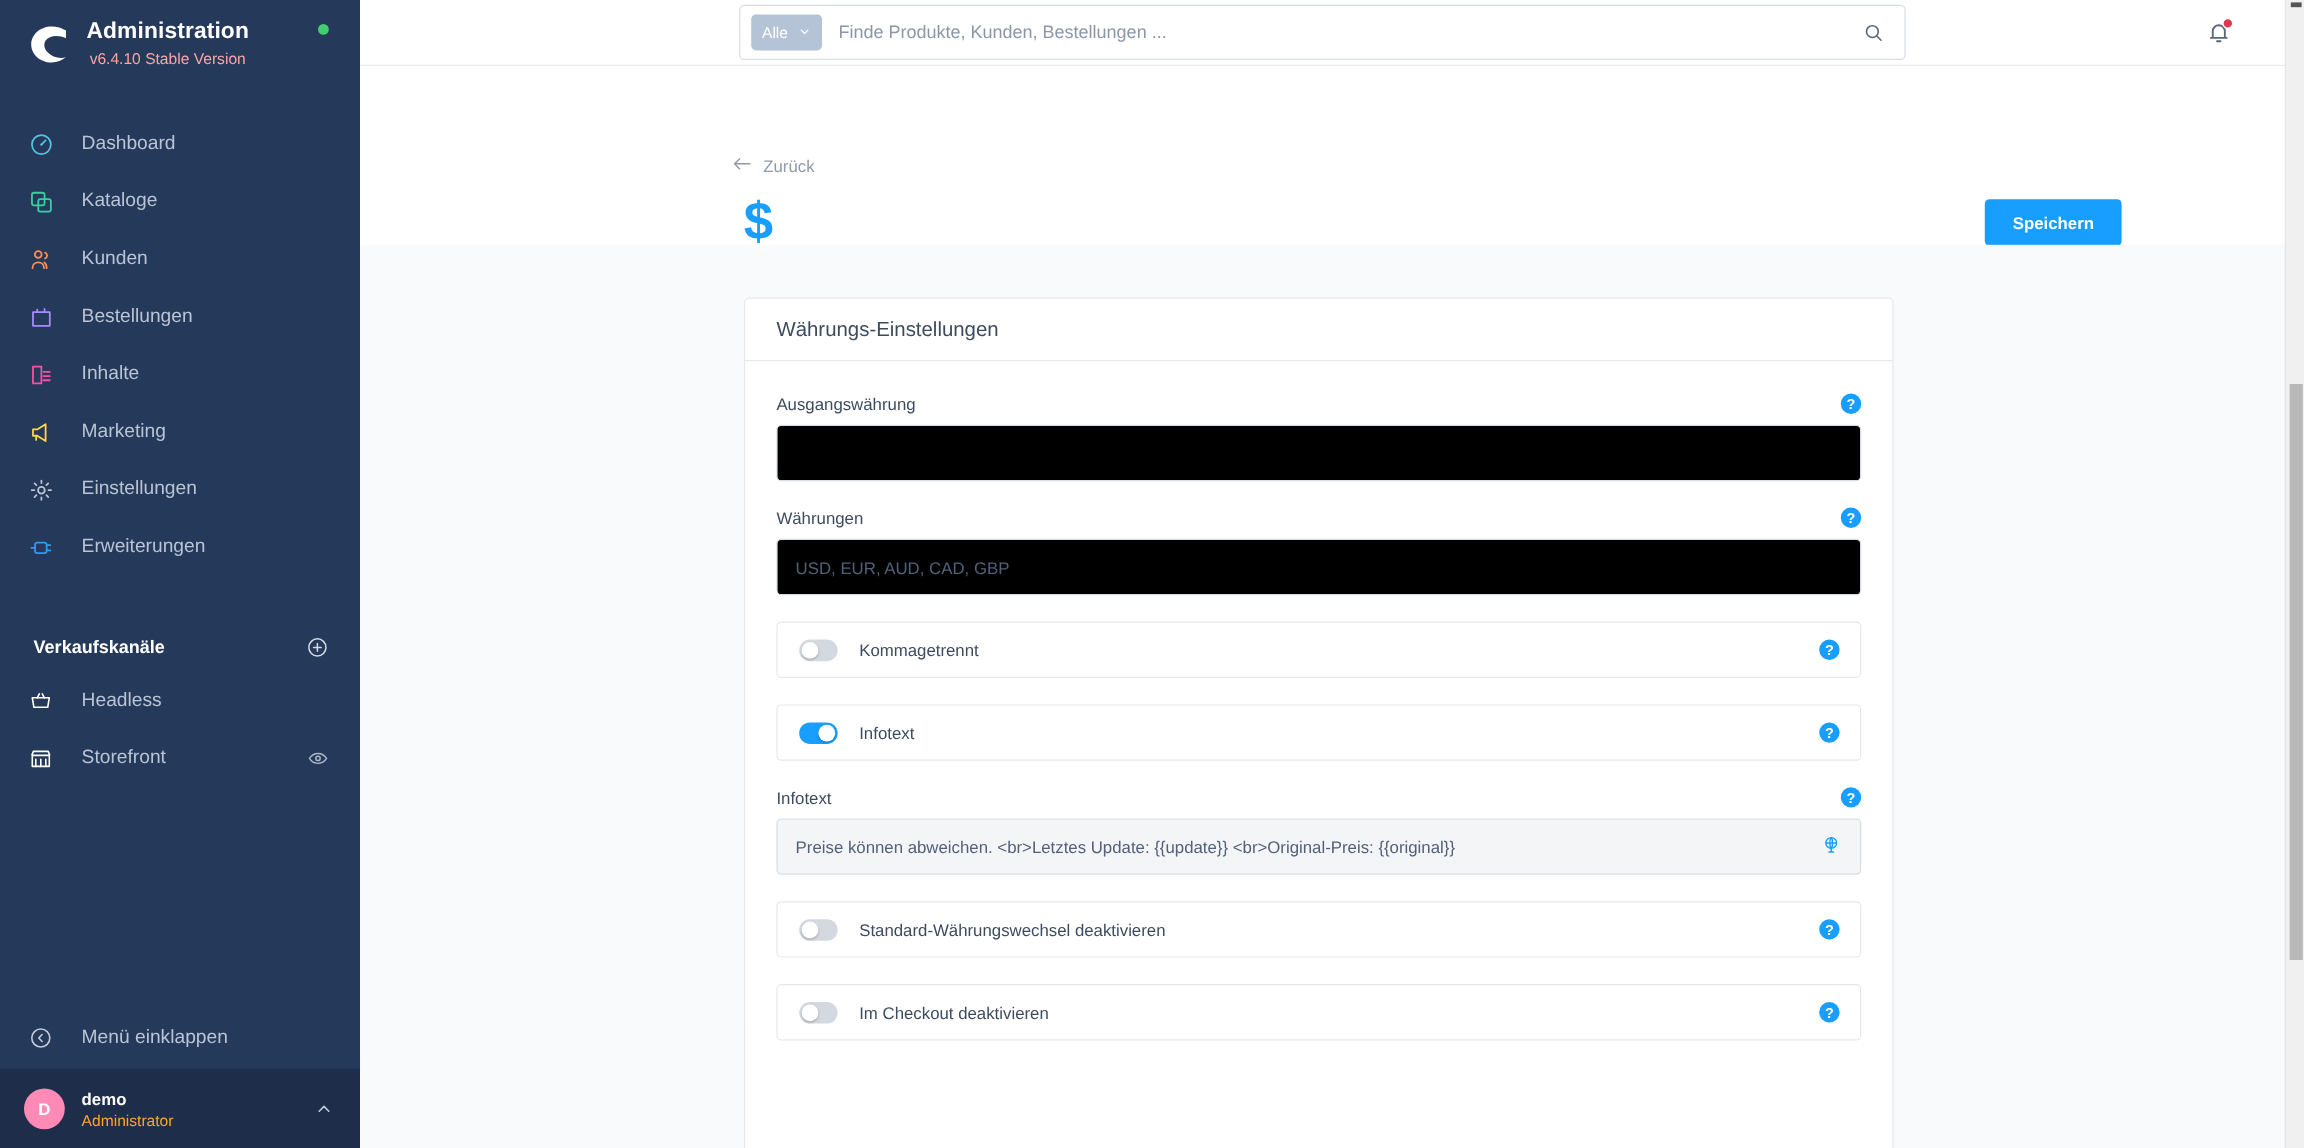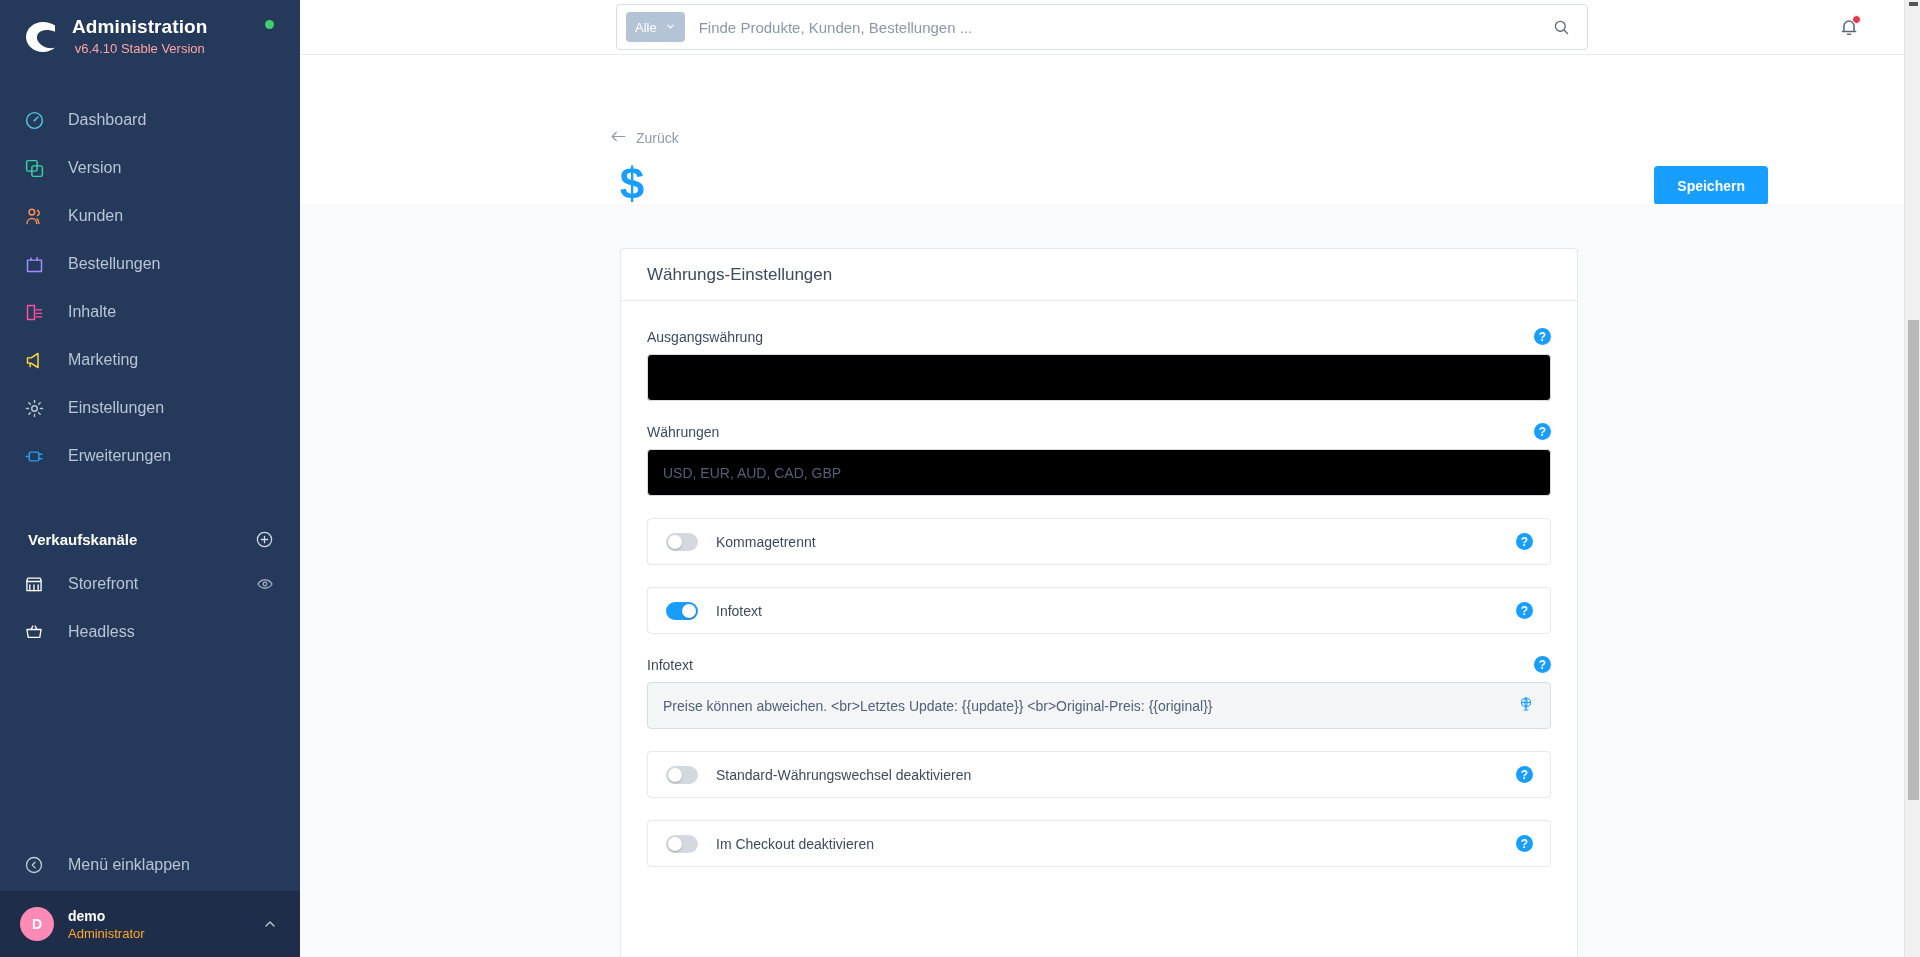--- a/index.html
+++ b/index.html
@@ -224,21 +224,21 @@
         <span class="nav-label">Dashboard</span>
       </div>
 
       <div class="nav-item">
         <span class="nav-ico">
           <svg width="21" height="21" viewBox="0 0 24 24" fill="none" stroke="#37d1a0" stroke-width="1.7">
             <rect x="3" y="3" width="12" height="12" rx="2"></rect>
               <rect x="9" y="9" width="12" height="12" rx="2"></rect>
           </svg>
         </span>
-        <span class="nav-label">Version</span>
+        <span class="nav-label">Kataloge</span>
       </div>
 
       <div class="nav-item">
         <span class="nav-ico">
           <svg width="21" height="21" viewBox="0 0 24 24" fill="none" stroke="#ff8f52" stroke-width="1.7">
             <circle cx="9" cy="7" r="3.2"></circle>
               <path d="M3.5 20c0-3.4 2.5-5.6 5.5-5.6s5.5 2.2 5.5 5.6" stroke-linecap="round"></path>
             <path d="M15.5 5.2a3 3 0 010 5.6M17 20c0-2.6-.9-4.4-2.2-5.4" stroke-linecap="round"></path>
           </svg>
         </span>
@@ -302,42 +302,42 @@
         <svg width="19" height="19" viewBox="0 0 24 24" fill="none" stroke="#d3dae4" stroke-width="1.6">
           <circle cx="12" cy="12" r="9"></circle>
             <path d="M12 8v8M8 12h8" stroke-linecap="round"></path>
         </svg>
       </span>
     </div>
 
     <div class="sb-channel">
       <span class="nav-ico">
         <svg width="20" height="20" viewBox="0 0 24 24" fill="none" stroke="#ffffff" stroke-width="1.6">
+          <path d="M3.5 9h17l-1.6 9.5H5.1L3.5 9z" stroke-linejoin="round"></path>
+            <path d="M8.5 9l2-4M15.5 9l-2-4" stroke-linecap="round"></path>
+        </svg>
+      </span>
+      <span class="nav-label">Headless</span>
+    </div>
+
+    <div class="sb-channel">
+      <span class="nav-ico">
+        <svg width="20" height="20" viewBox="0 0 24 24" fill="none" stroke="#ffffff" stroke-width="1.6">
           <path d="M3.5 9h17v11h-17z" stroke-linejoin="round"></path>
             <path d="M3 9l1.6-4h14.8L21 9" stroke-linejoin="round"></path>
           <path d="M7 13v7M12 13v7M17 13v7" stroke-linecap="round"></path>
         </svg>
       </span>
       <span class="nav-label">Storefront</span>
       <span class="eye-ico">
         <svg width="18" height="18" viewBox="0 0 24 24" fill="none" stroke="#c3ccd9" stroke-width="1.6">
           <path d="M2.5 12s3.5-5.5 9.5-5.5S21.5 12 21.5 12s-3.5 5.5-9.5 5.5S2.5 12 2.5 12z"></path>
             <circle cx="12" cy="12" r="2.4"></circle>
         </svg>
       </span>
-    </div>
-
-    <div class="sb-channel">
-      <span class="nav-ico">
-        <svg width="20" height="20" viewBox="0 0 24 24" fill="none" stroke="#ffffff" stroke-width="1.6">
-          <path d="M3.5 9h17l-1.6 9.5H5.1L3.5 9z" stroke-linejoin="round"></path>
-            <path d="M8.5 9l2-4M15.5 9l-2-4" stroke-linecap="round"></path>
-        </svg>
-      </span>
-      <span class="nav-label">Headless</span>
     </div>
 
     <div class="sb-spacer"></div>
 
     <div class="sb-collapse">
       <span class="nav-ico">
         <svg width="20" height="20" viewBox="0 0 24 24" fill="none" stroke="#c3ccd9" stroke-width="1.6">
           <circle cx="12" cy="12" r="9"></circle>
             <path d="M13.3 8.5L10 12l3.3 3.5" stroke-linecap="round" stroke-linejoin="round"></path>
         </svg>

